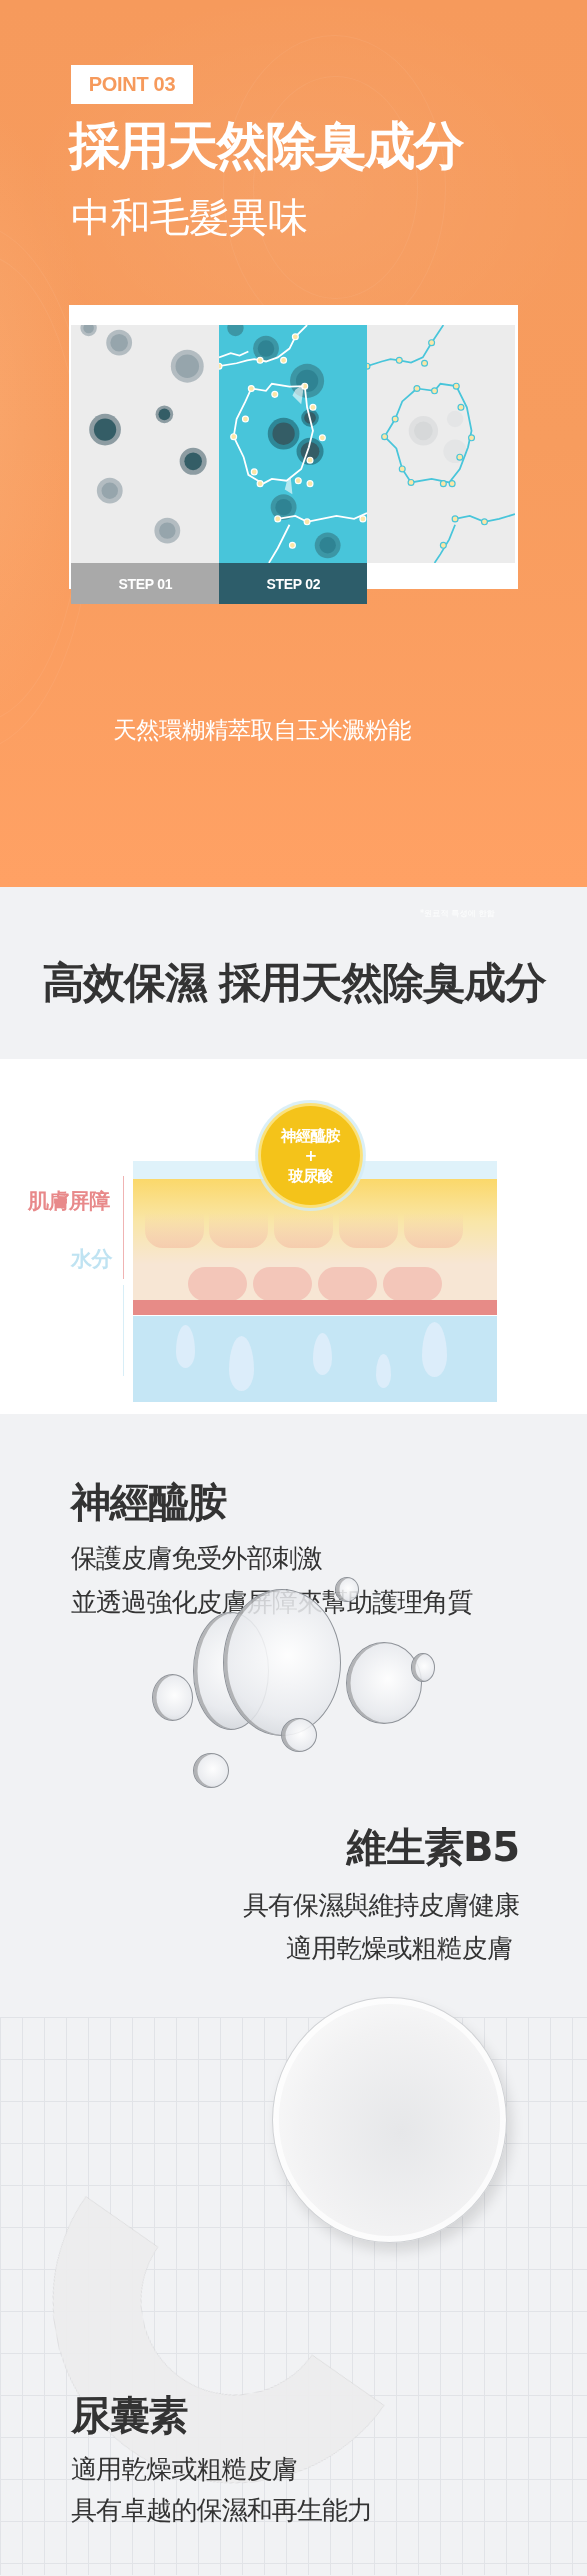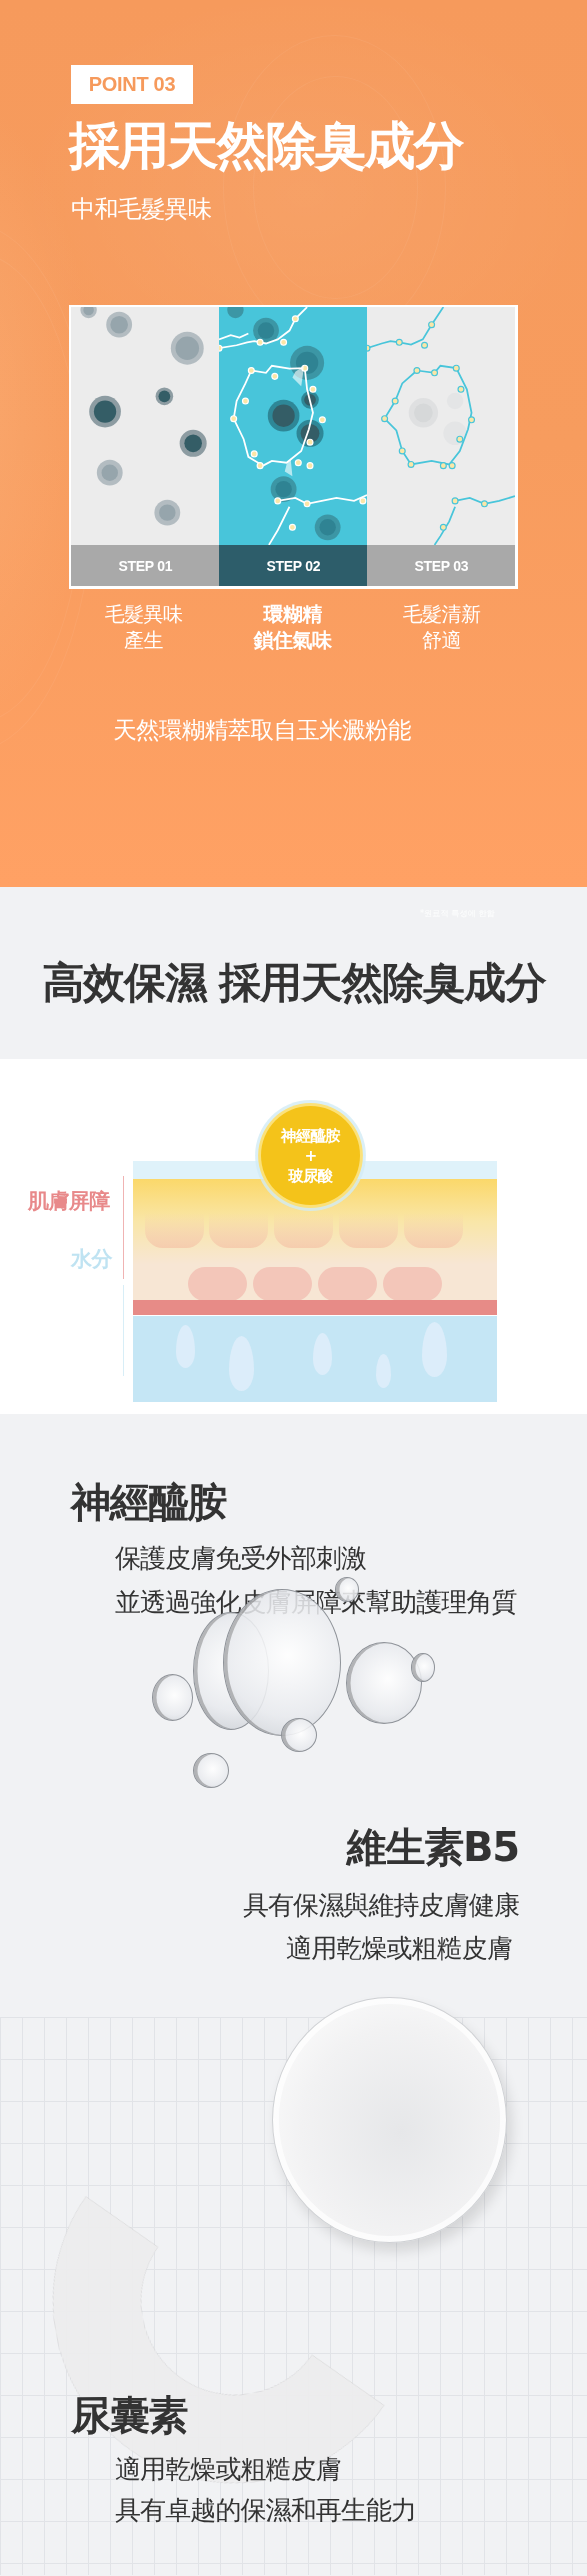--- a/index.html
+++ b/index.html
@@ -23,29 +23,29 @@
       background: #ffffff; display: flex; align-items: center; justify-content: center;
       color: #f69a5c; font-family: "Liberation Sans", sans-serif; font-weight: 700;
       font-size: 20px; letter-spacing: -0.3px;
     }
     .main-title {
       position: absolute; left: 69px; top: 120px; color: #fff;
       font-weight: 700; font-size: 51px; letter-spacing: -1.8px; line-height: 1;
     }
     .sub-title {
       position: absolute; left: 71px; top: 197px; color: #fff;
-      font-weight: 400; font-size: 24px; letter-spacing: -0.6px; line-height: 1;
+      font-weight: 400; font-size: 40px; letter-spacing: -0.6px; line-height: 1;
     }
 
     .step-frame {
       position: absolute; left: 69px; top: 305px; width: 449px; height: 284px;
       background: #ffffff; padding: 2.4px;
     }
     .step-panels { position: relative; display: flex; width: 444px; height: 279px; }
-    .step-panel { position: relative; width: 160px; height: 279px; overflow: hidden; }
+    .step-panel { position: relative; width: 160px; height: 279px; overflow: hidden; margin-top: 18px; }
     .step-panel .art { position: absolute; left: 0; top: 0; width: 148px; height: 238px; }
     .step-panel .bar {
       position: absolute; left: 0; bottom: 0; width: 148px; height: 41px;
       display: flex; align-items: center; justify-content: center;
       color: #fff; font-family: "Liberation Sans", sans-serif; font-weight: 700; font-size: 14px;
       letter-spacing: -0.3px;
     }
     .p1 .art { background: #ececec; }
     .p2 .art { background: #48c5da; }
     .p3 .art { background: #ececec; }
@@ -131,21 +131,21 @@
     .grid-bg {
       position: absolute; left: 0; top: 603px; width: 588px; height: 558px;
       background-image:
         linear-gradient(#e0e2e6 0.6px, transparent 0.6px),
         linear-gradient(90deg, #e0e2e6 0.6px, transparent 0.6px);
       background-size: 22px 42px;
       background-position: 0 0;
       opacity: 0.9;
     }
     .ing-title { position: absolute; font-size: 40px; font-weight: 700; color: #333; letter-spacing: -1.2px; line-height: 1; }
-    .ing-line { position: absolute; font-size: 26px; font-weight: 400; color: #333; letter-spacing: -0.9px; line-height: 1; margin-left: 44px; }
+    .ing-line { position: absolute; font-size: 26px; font-weight: 400; color: #333; letter-spacing: -0.9px; line-height: 1; }
     .right { text-align: right; }
 
     .bubbles { position: absolute; left: 152px; top: 163px; width: 300px; height: 235px; }
     .bubble {
       position: absolute; border-radius: 50%;
       background: radial-gradient(circle at 55% 45%, rgba(255,255,255,0.9) 0%, rgba(232,234,238,0.85) 60%, rgba(200,204,210,0.9) 100%);
       border: 1.2px solid #8e9298;
       box-shadow: inset 3.5px 0 0 rgba(80,80,80,0.35);
     }
 
@@ -284,39 +284,24 @@
               <circle cx="158" cy="225" r="5"></circle>
             <circle cx="60" cy="245" r="5"></circle>
               <circle cx="75" cy="268" r="5"></circle>
               <circle cx="130" cy="270" r="5"></circle>
               <circle cx="145" cy="270" r="5"></circle>
             <circle cx="150" cy="330" r="5"></circle>
               <circle cx="200" cy="335" r="5"></circle>
               <circle cx="130" cy="375" r="5"></circle>
           </g>
         </svg>
-        <div class="bar">STEP 03</div>
       </div>
     </div>
   </div>
 
-  <div class="step-captions">
-    <div class="step-caption">
-      <div>毛髮異味</div>
-      <div>產生</div>
-    </div>
-    <div class="step-caption bold">
-      <div>環糊精</div>
-      <div>鎖住氣味</div>
-    </div>
-    <div class="step-caption">
-      <div>毛髮清新</div>
-      <div>舒適</div>
-    </div>
-  </div>
 
   <p class="desc-line">天然環糊精萃取自玉米澱粉能</p>
 </section>
 
 <section class="sec-headline">
   <span class="fine-print">*원료적 특성에 한함</span>
   <h2 class="headline">高效保濕 採用天然除臭成分</h2>
 </section>
 
 <section class="sec-diagram">

